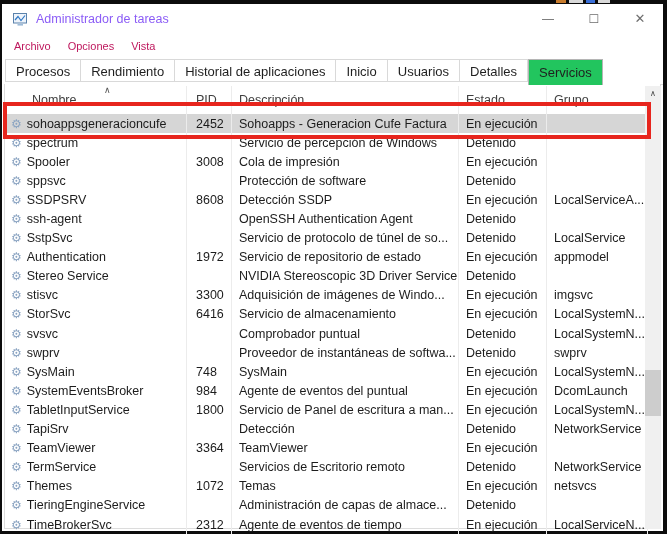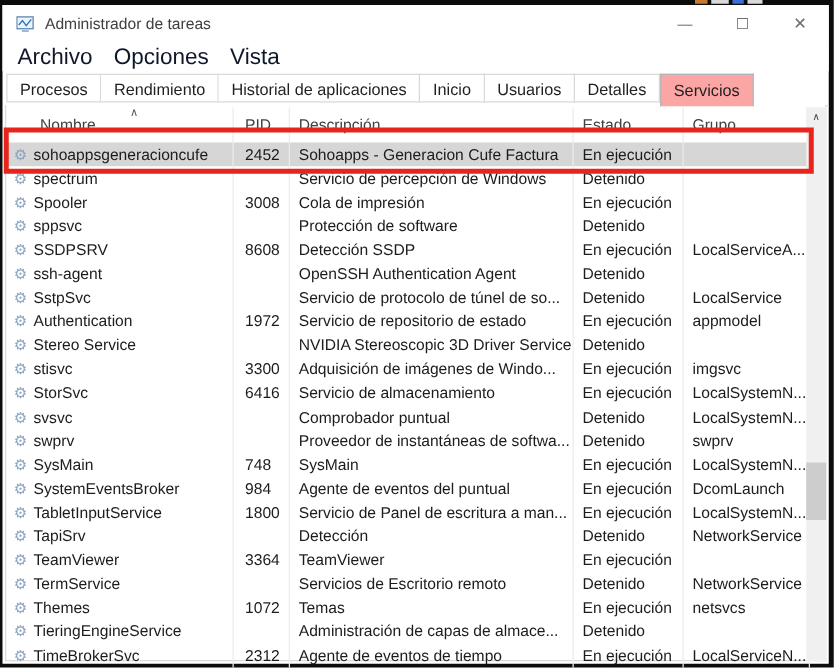--- a/index.html
+++ b/index.html
@@ -17,40 +17,40 @@
   .top-fragment { position:absolute; left:556px; top:0; height:4px; display:flex; gap:3px; }
   .top-fragment span { display:block; height:3px; }
   .frag-a { width:10px; background:#c77b2c; }
   .frag-b { width:14px; background:#d9d9d9; }
   .frag-c { width:9px;  background:#3a6fd8; }
   .frag-d { width:12px; background:#d9d9d9; }
 
   
   .titlebar { position:absolute; left:0; top:0; right:0; height:30px; display:flex; align-items:center; background:#fff; }
   .app-icon { margin-left:11px; width:15px; height:15px; flex:0 0 auto; }
-  .title-text { margin-left:8px; font-size:12.5px; color:#404040; }
+  .title-text { margin-left:8px; font-size:12.5px; color:#8b5cf6; }
   .controls { margin-left:auto; display:flex; height:100%; }
   .ctrl { width:46px; text-align:center; line-height:30px; color:#6e6e6e; font-size:12px; cursor:default; }
   .ctrl.close { font-size:13px; }
 
   
   .menubar { position:absolute; left:0; top:30px; right:0; height:23px; display:flex; align-items:center; padding-left:12px; background:#fff; }
-  .menu-item { font-size:18px; color:#0f172a; margin-right:17px; }
+  .menu-item { font-size:11px; color:#be185d; margin-right:17px; }
 
   
   .tabstrip { position:absolute; left:3px; top:55px; right:0; height:26px; display:flex; align-items:flex-start; }
   .tabstrip::after { content:""; position:absolute; left:0; right:0; bottom:0; height:1px; background:#d9d9d9; z-index:0; }
   .tab {
     position:relative; z-index:1; height:23px; line-height:23px; padding:0 10px;
     font-size:13px; color:#1f1f1f; background:#fff;
     border:1px solid #d9d9d9; border-left:none; box-sizing:border-box; white-space:nowrap;
   }
   .tab:first-child { border-left:1px solid #d9d9d9; }
   .tab.active {
-    height:26px; line-height:25px; background:#fca5a5;
+    height:26px; line-height:25px; background:#22c55e;
     border:1px solid #b5b5b5; border-bottom:none; z-index:2;
   }
 
   
   .pane { position:absolute; left:2px; right:2px; top:80px; bottom:2px; border:1px solid #dcdcdc; border-top:none; box-sizing:border-box; background:#fff; }
 
   
   .table { position:absolute; left:2px; top:82px; width:644px; }
   .thead, .trow { display:grid; grid-template-columns:183px 45px 227px 88px 1fr; }
   .thead { height:28px; }

